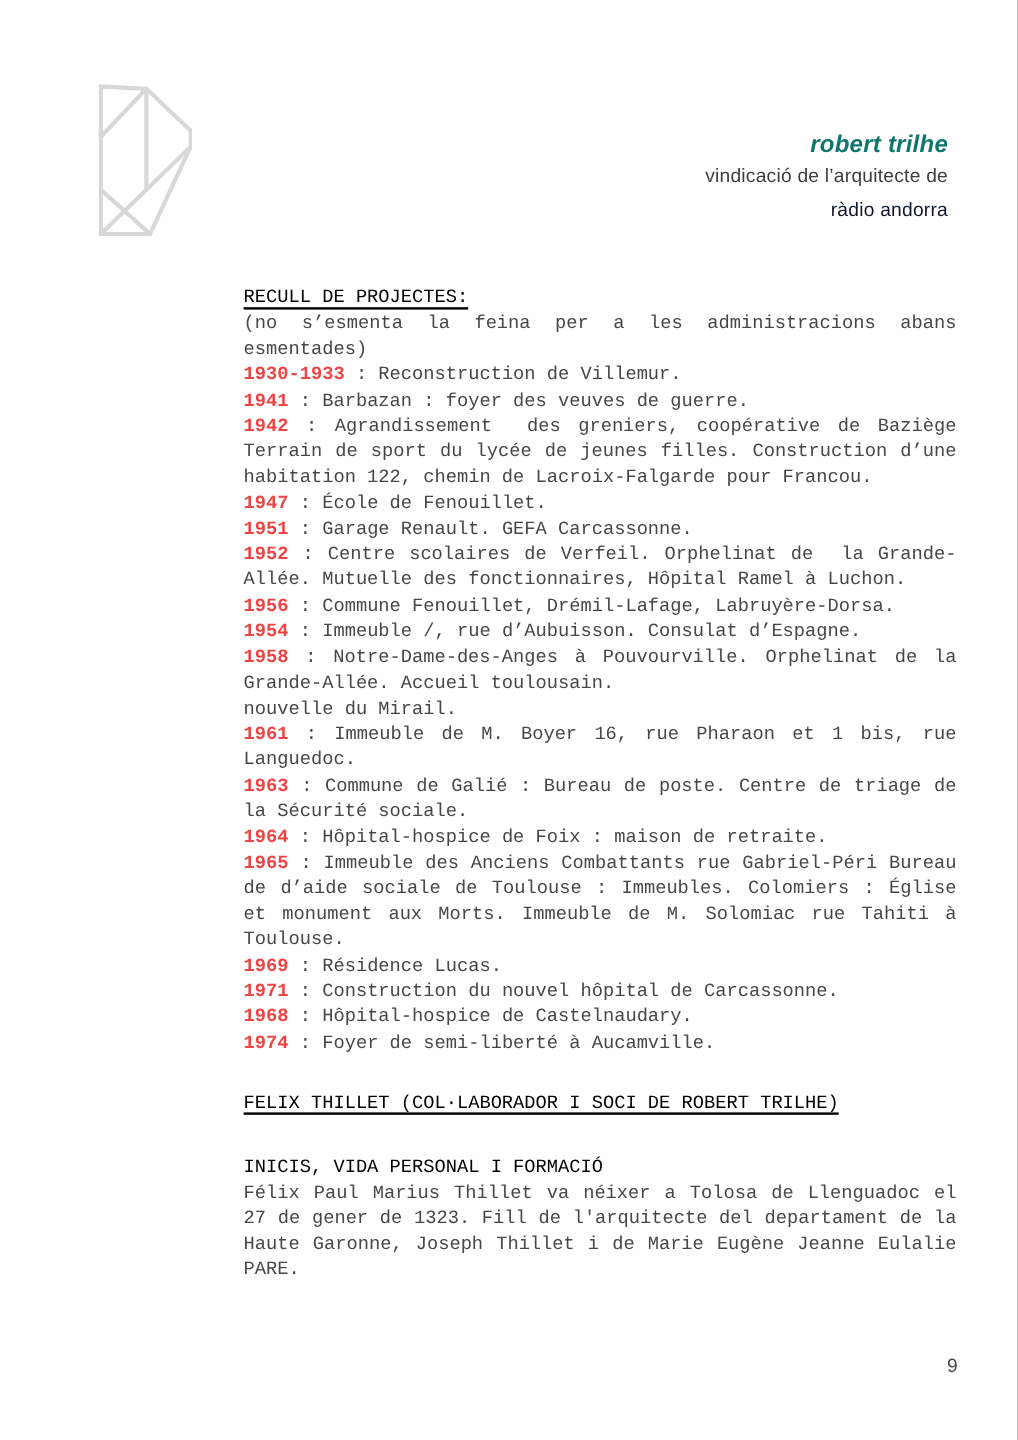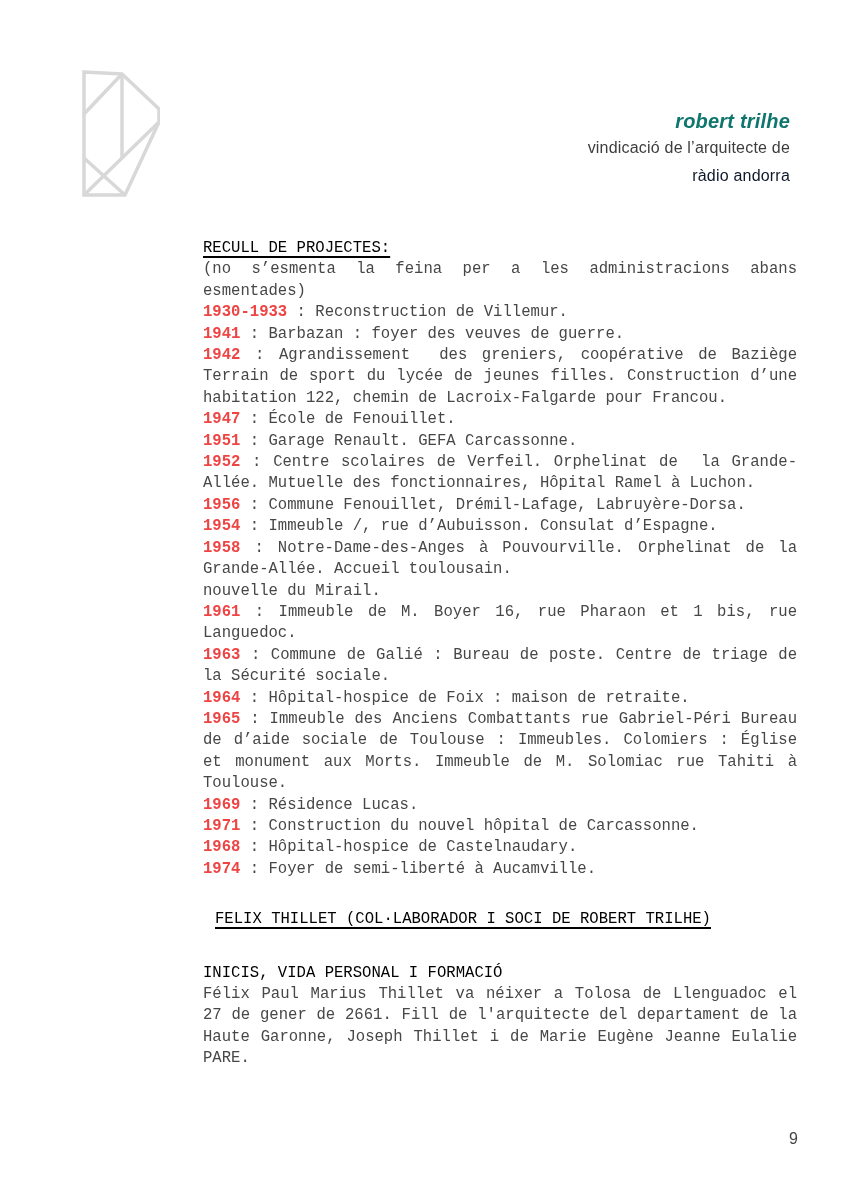--- a/index.html
+++ b/index.html
@@ -127,29 +127,29 @@
       </div>
       <div class="block entry">
         <div class="line"><span class="yr">1971</span> : Construction du nouvel hôpital de Carcassonne.</div>
       </div>
       <div class="block entry">
         <div class="line"><span class="yr">1968</span> : Hôpital-hospice de Castelnaudary.</div>
       </div>
       <div class="block entry">
         <div class="line"><span class="yr">1974</span> : Foyer de semi-liberté à Aucamville.</div>
       </div>
-      <div class="block heading u" style="margin-top: 29px; margin-left: 12px;">
+      <div class="block heading u" style="margin-top: 29px;">
         <div class="line">FELIX THILLET (COL·LABORADOR I SOCI DE ROBERT TRILHE)</div>
       </div>
       <div class="block heading" style="margin-top: 32px;">
         <div class="line">INICIS, VIDA PERSONAL I FORMACIÓ</div>
       </div>
       <div class="block para">
         <div class="line j">Félix Paul Marius Thillet va néixer a Tolosa de Llenguadoc el</div>
-        <div class="line j">27 de gener de 2661. Fill de l'arquitecte del departament de la</div>
+        <div class="line j">27 de gener de 1323. Fill de l'arquitecte del departament de la</div>
         <div class="line j">Haute Garonne, Joseph Thillet i de Marie Eugène Jeanne Eulalie</div>
         <div class="line">PARE.</div>
       </div>
     </div>
 
   <div class="page-number">9</div>
 
 </div>
 
 </body></html>

